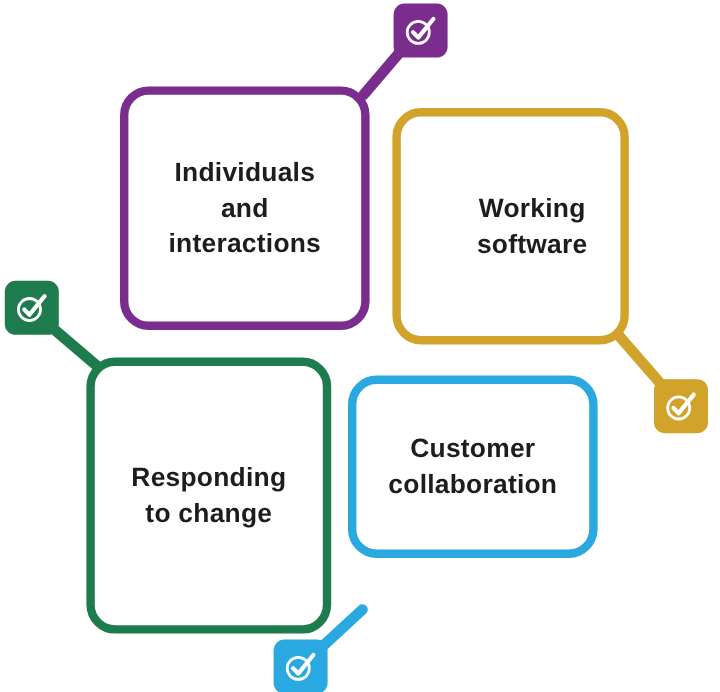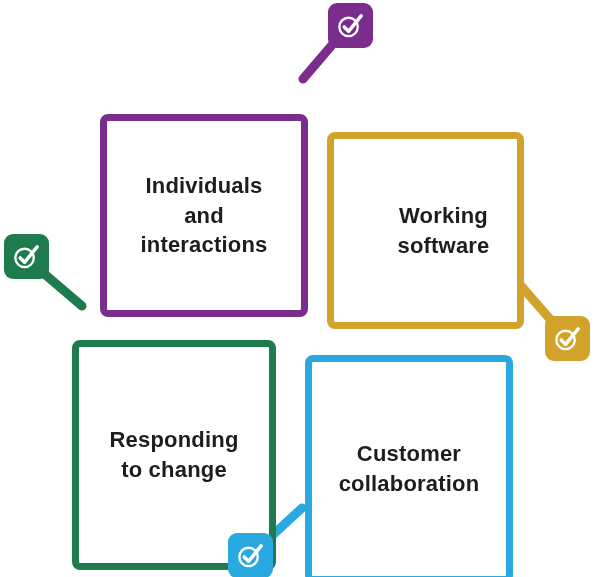--- a/index.html
+++ b/index.html
@@ -18,40 +18,39 @@
     position:absolute;
     left:0;top:0;
     width:600px;height:577px;
     z-index:1;
   }
   .card{
     position:absolute;
     box-sizing:border-box;
     background:#ffffff;
     border:7px solid #000;
-    border-radius:8px;
+    border-radius:24px;
     display:flex;
     align-items:center;
     justify-content:center;
     text-align:center;
     z-index:2;
-    margin-top:42px;
   }
   .card-label{
     font-weight:bold;
     font-size:22px;
     line-height:1.35;
     color:#1d1d1d;
     white-space:pre-line;
     letter-spacing:.2px;
   }
   .card-individuals{left:100px;top:72px;width:208px;height:203px;}
   .card-working   {left:327px;top:90px;width:197px;height:197px;}
   .card-responding{left:72px;top:298px;width:204px;height:230px;}
-  .card-customer  {left:305px;top:313px;width:208px;height:228px;}
+  .card-customer  {left:290px;top:313px;width:208px;height:152px;}
   .badge{
     position:absolute;
     width:45px;height:45px;
     border-radius:9px;
     background:#000;
     display:flex;
     align-items:center;
     justify-content:center;
     z-index:3;
   }

